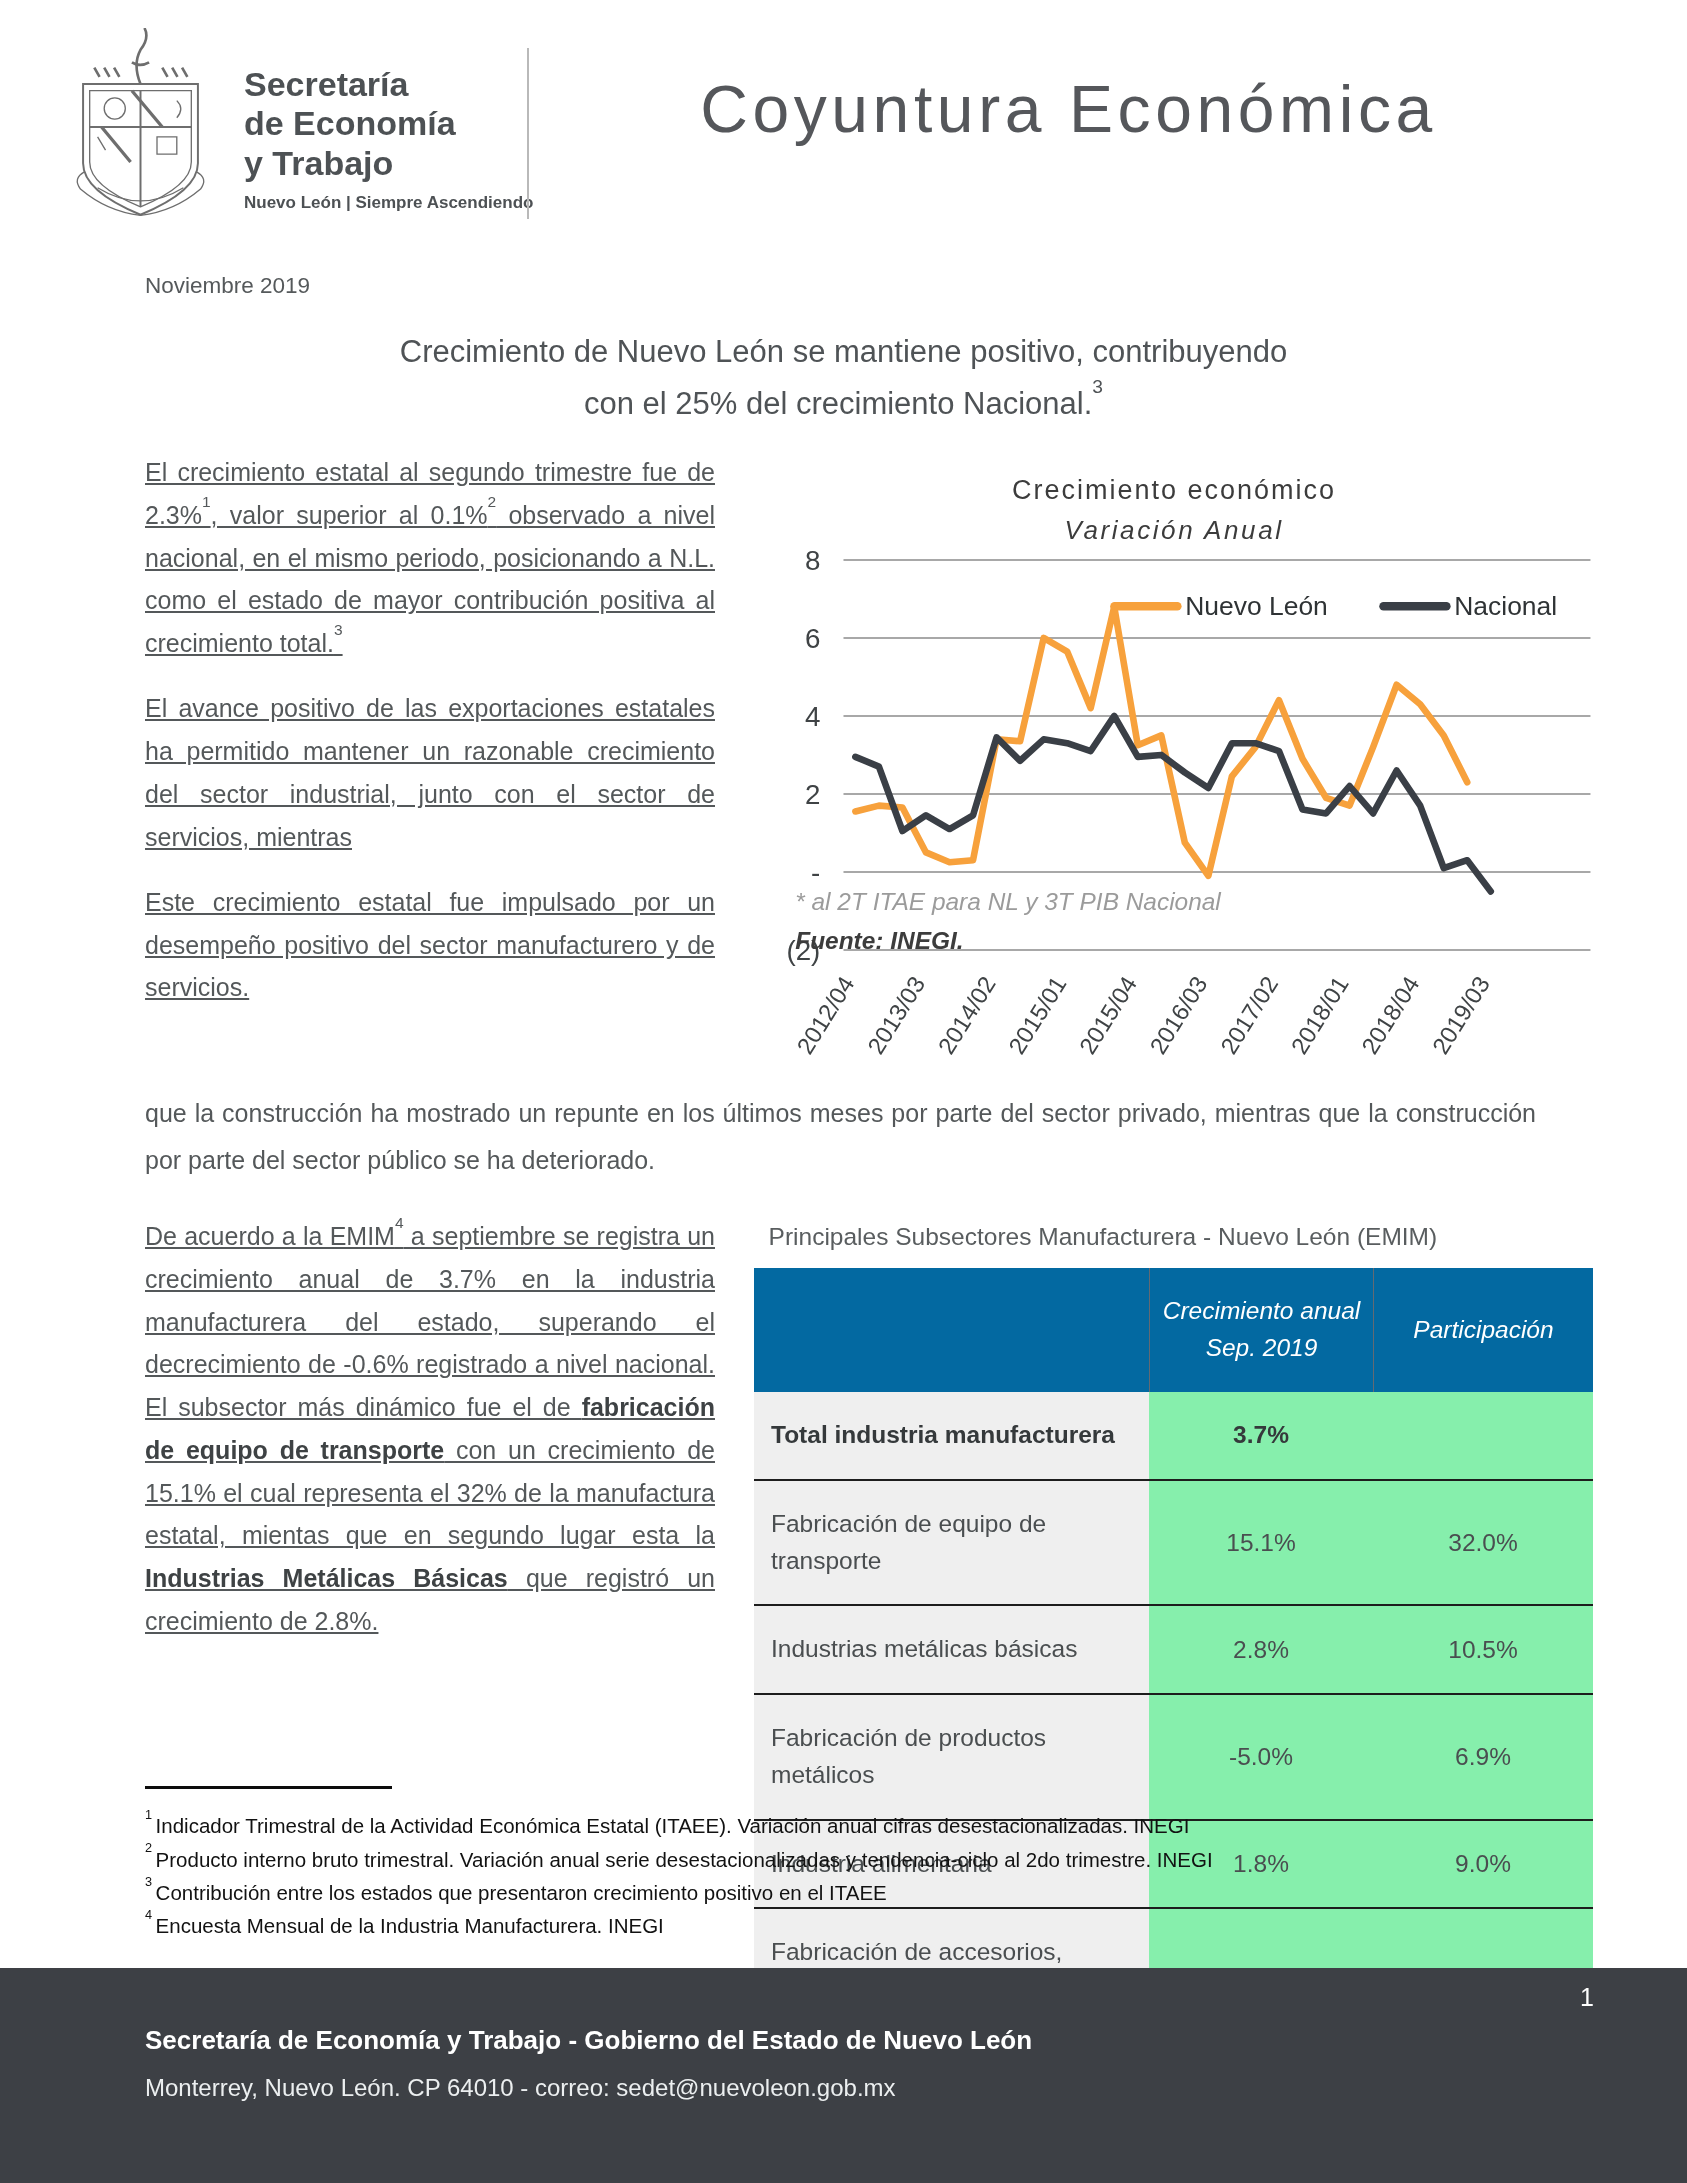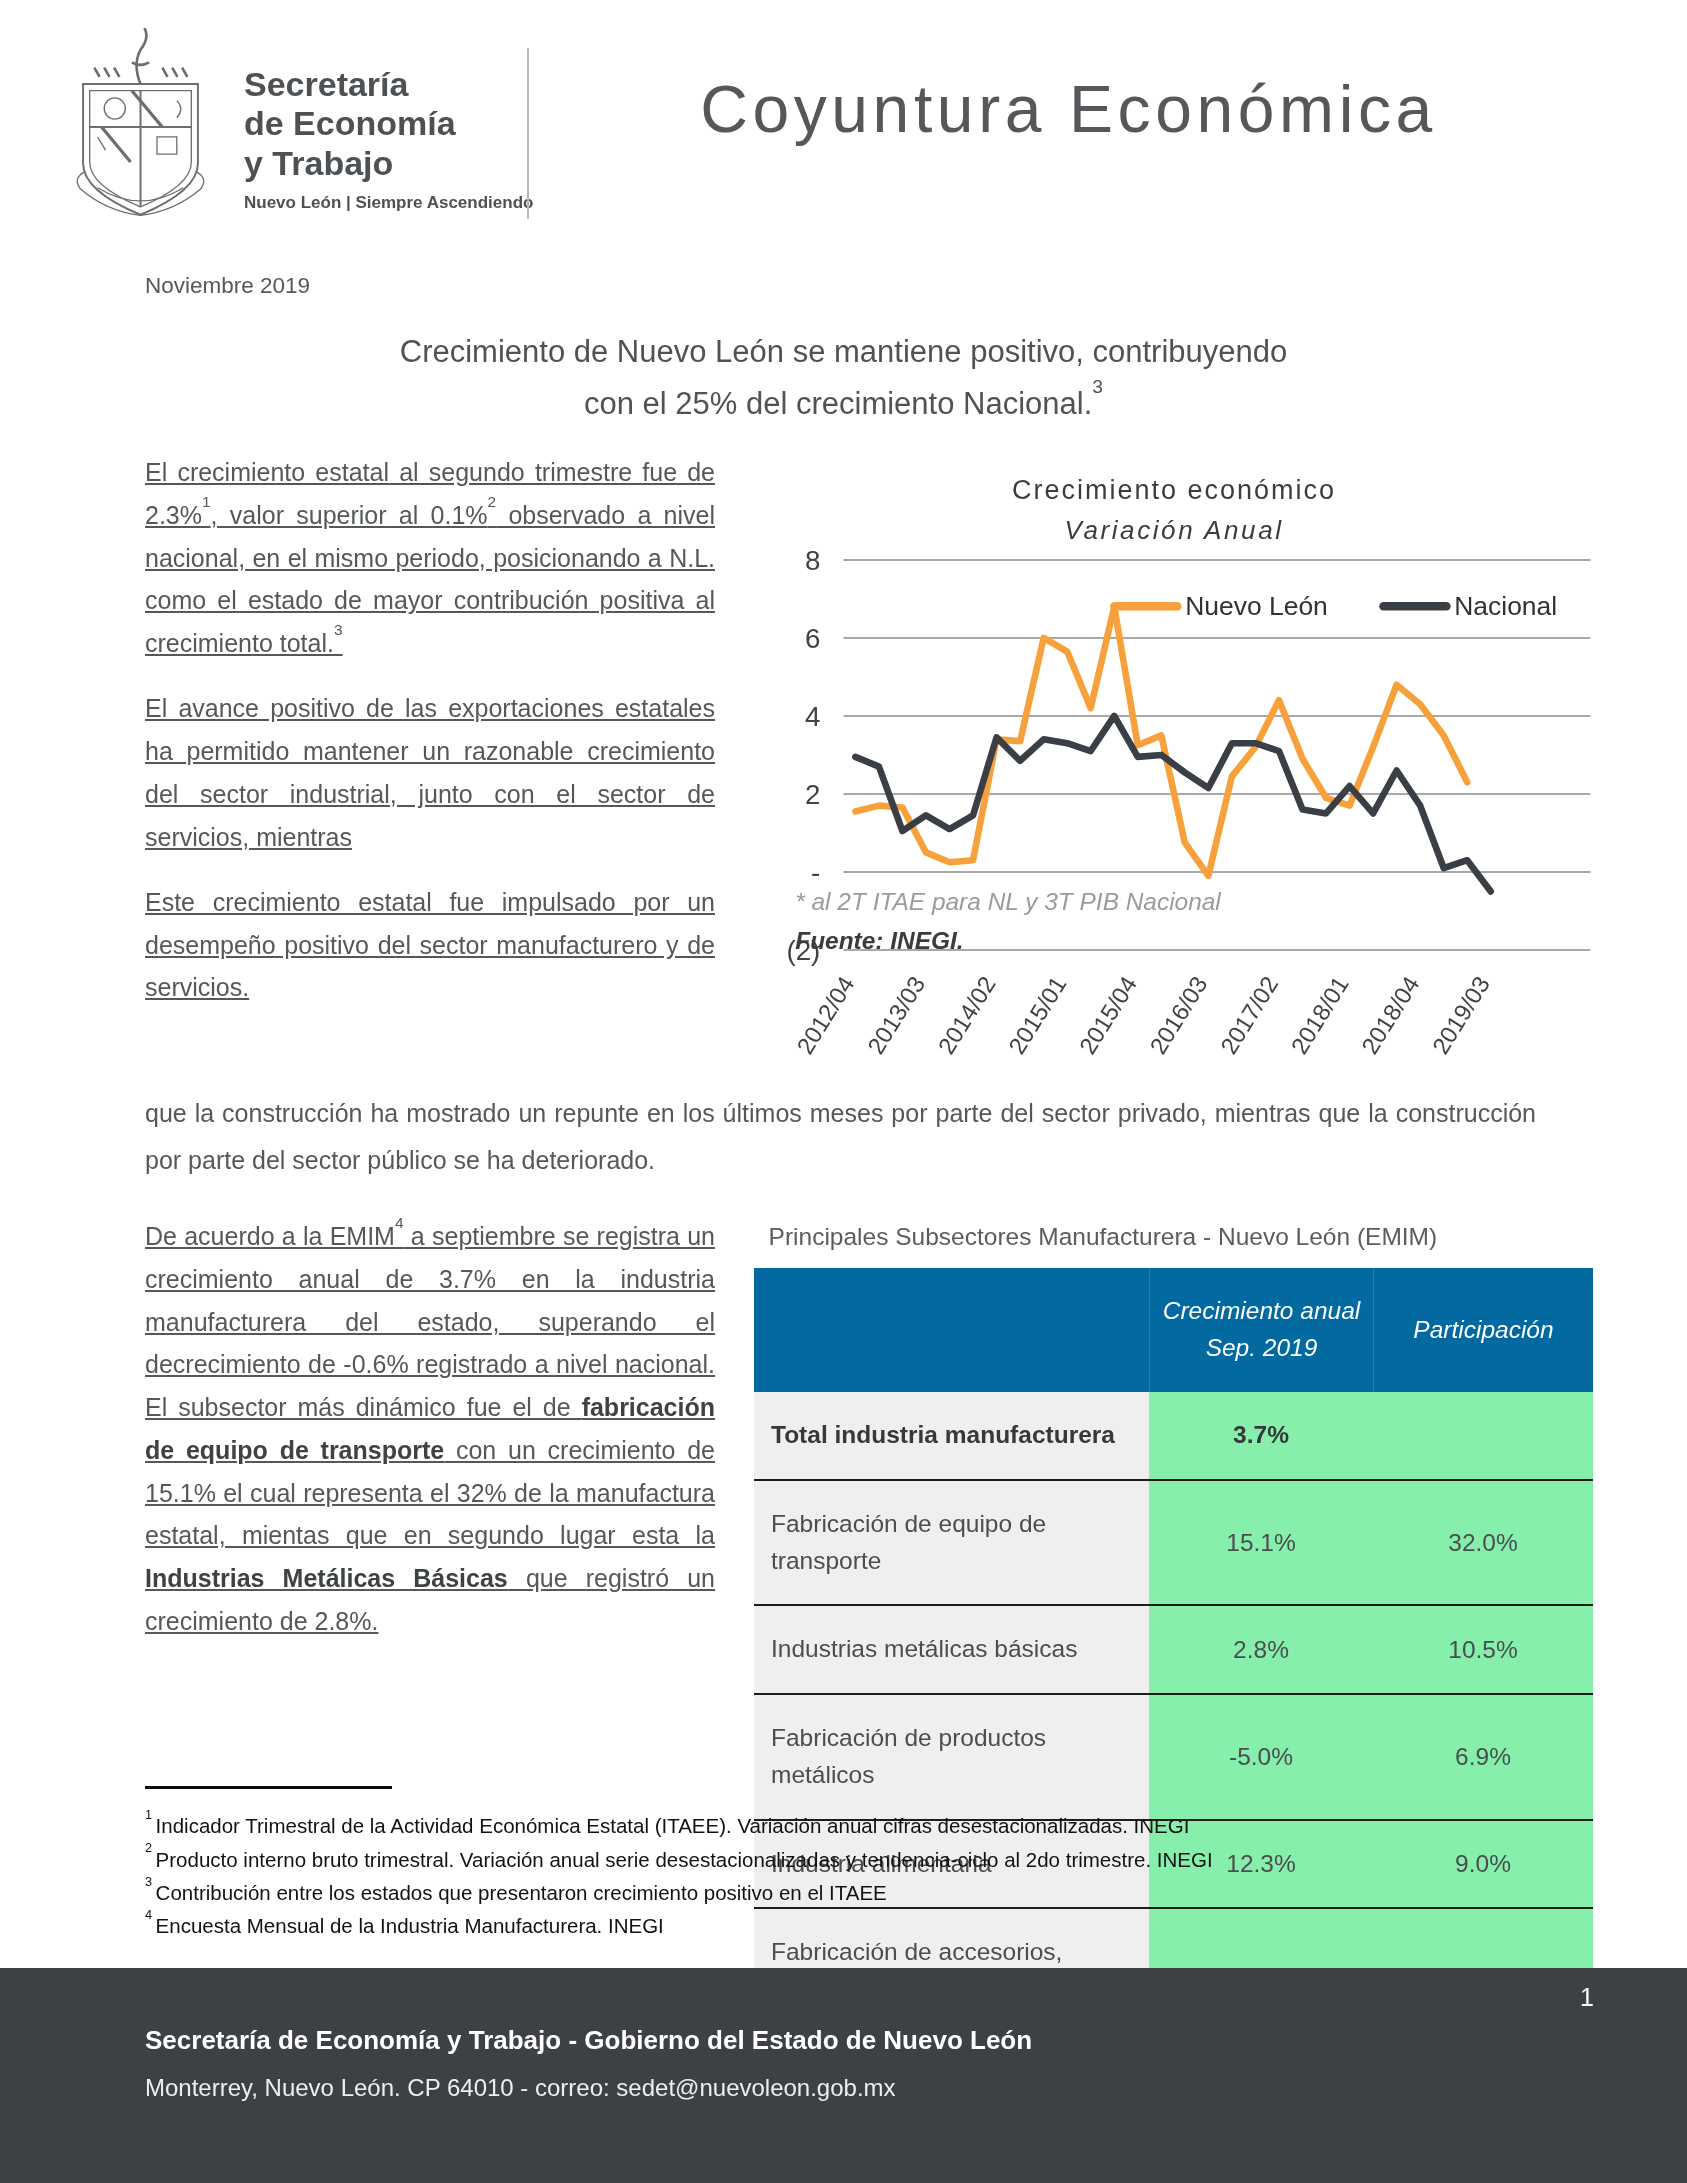--- a/index.html
+++ b/index.html
@@ -175,21 +175,21 @@
           <div class="t-val">2.8%</div>
           <div class="t-val">10.5%</div>
         </div>
         <div class="t-row">
           <div class="t-label">Fabricación de productos metálicos</div>
           <div class="t-val">-5.0%</div>
           <div class="t-val">6.9%</div>
         </div>
         <div class="t-row">
           <div class="t-label">Industria alimentaria</div>
-          <div class="t-val">12.3%</div>
+          <div class="t-val">1.8%</div>
           <div class="t-val">9.0%</div>
         </div>
         <div class="t-row">
           <div class="t-label">Fabricación de accesorios, aparatos eléctricos y equipo de generación de energía eléctrica</div>
           <div class="t-val">-6.6%</div>
           <div class="t-val">6.5%</div>
         </div>
       </div>
   </div>
 

